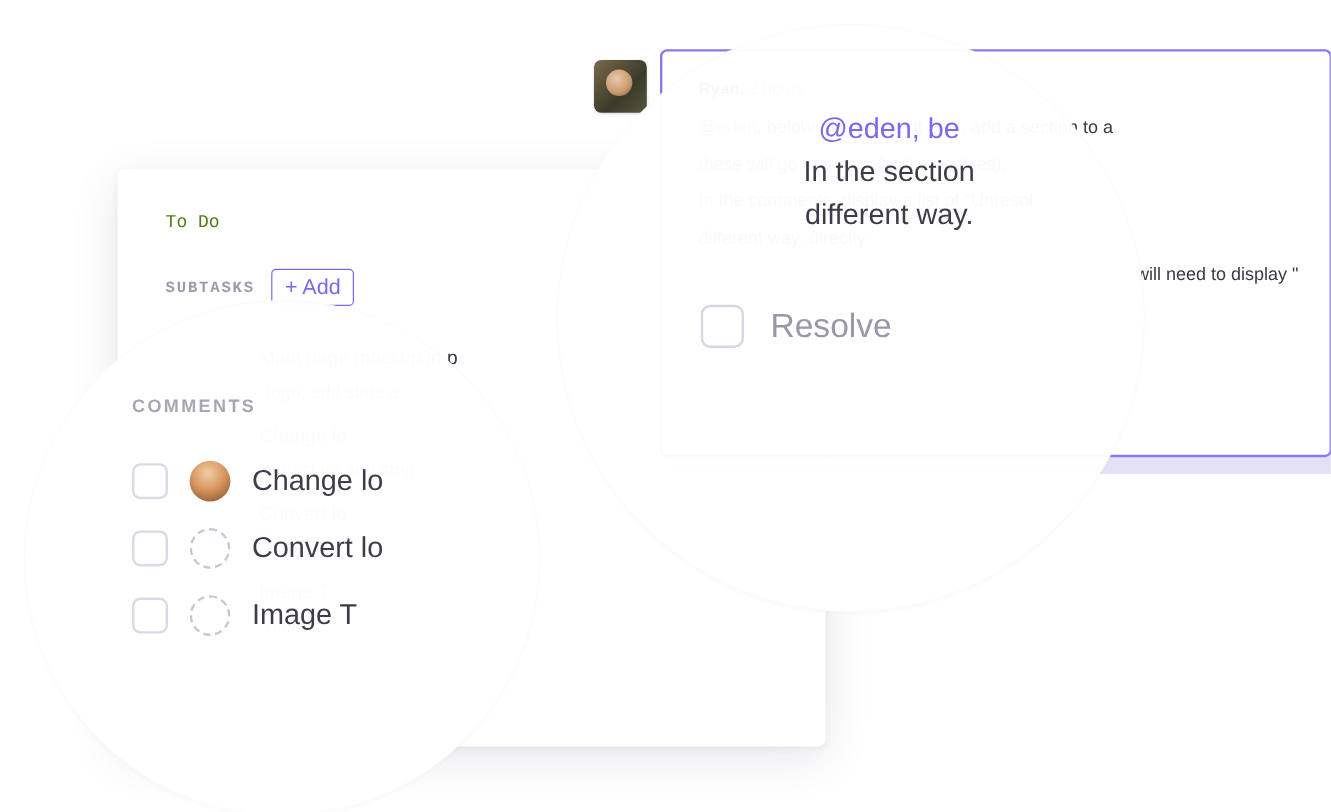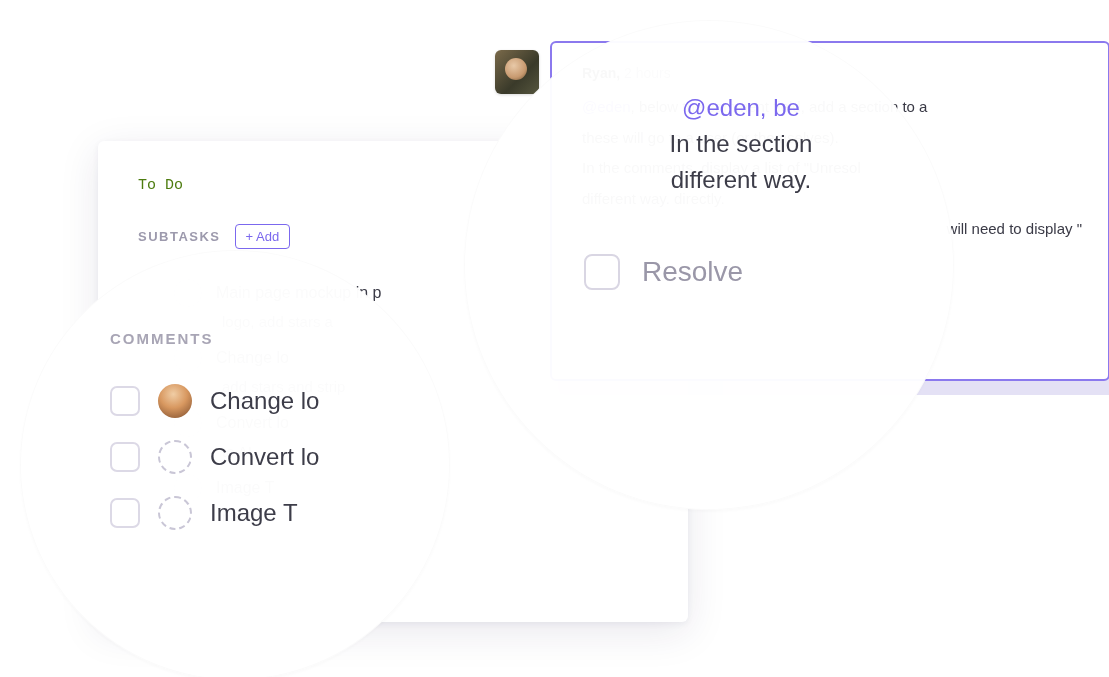--- a/index.html
+++ b/index.html
@@ -34,28 +34,29 @@
     margin-top: 30px;
     display: flex;
     align-items: center;
     gap: 14px;
   }
   .subtasks-label {
     font-size: 13px;
     letter-spacing: 1.5px;
     color: #9d9aad;
     font-weight: 600;
+    font-family: Liberation Mono, monospace;
   }
   .add-btn {
     border: 1px solid #7b68ee;
     color: #7b68ee;
     background: #fff;
     border-radius: 4px;
     padding: 4px 10px;
-    font-size: 13px;
+    font-size: 18px;
     font-weight: 500;
     cursor: pointer;
     display: inline-flex;
     align-items: center;
     gap: 4px;
   }
   .subtask-list {
     margin-top: 20px;
   }
   .subtask-item, .comment-item {

